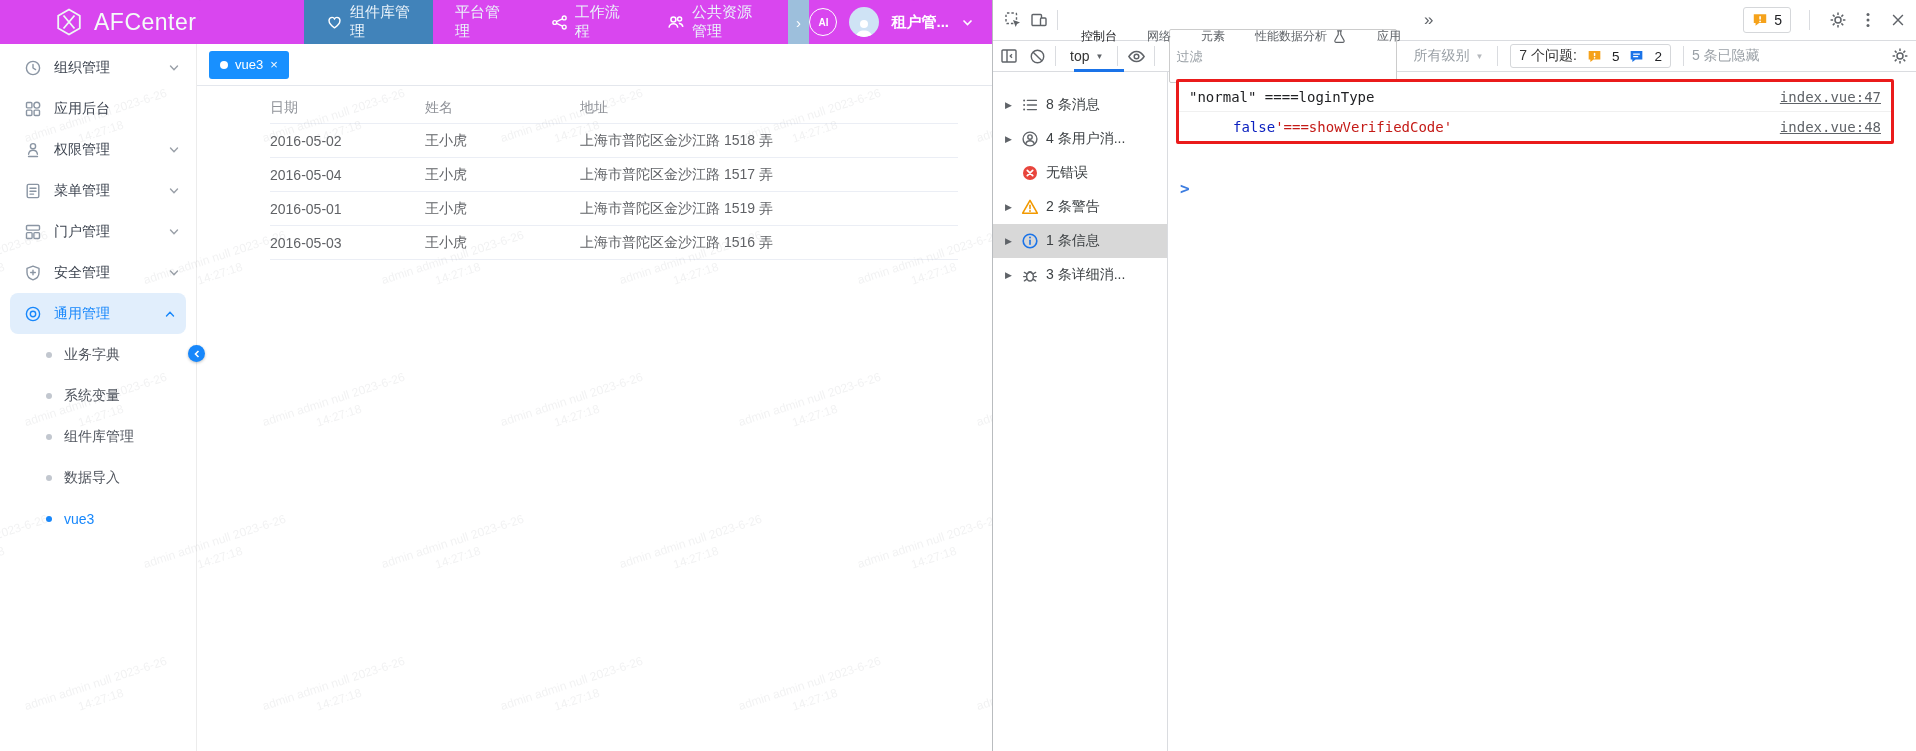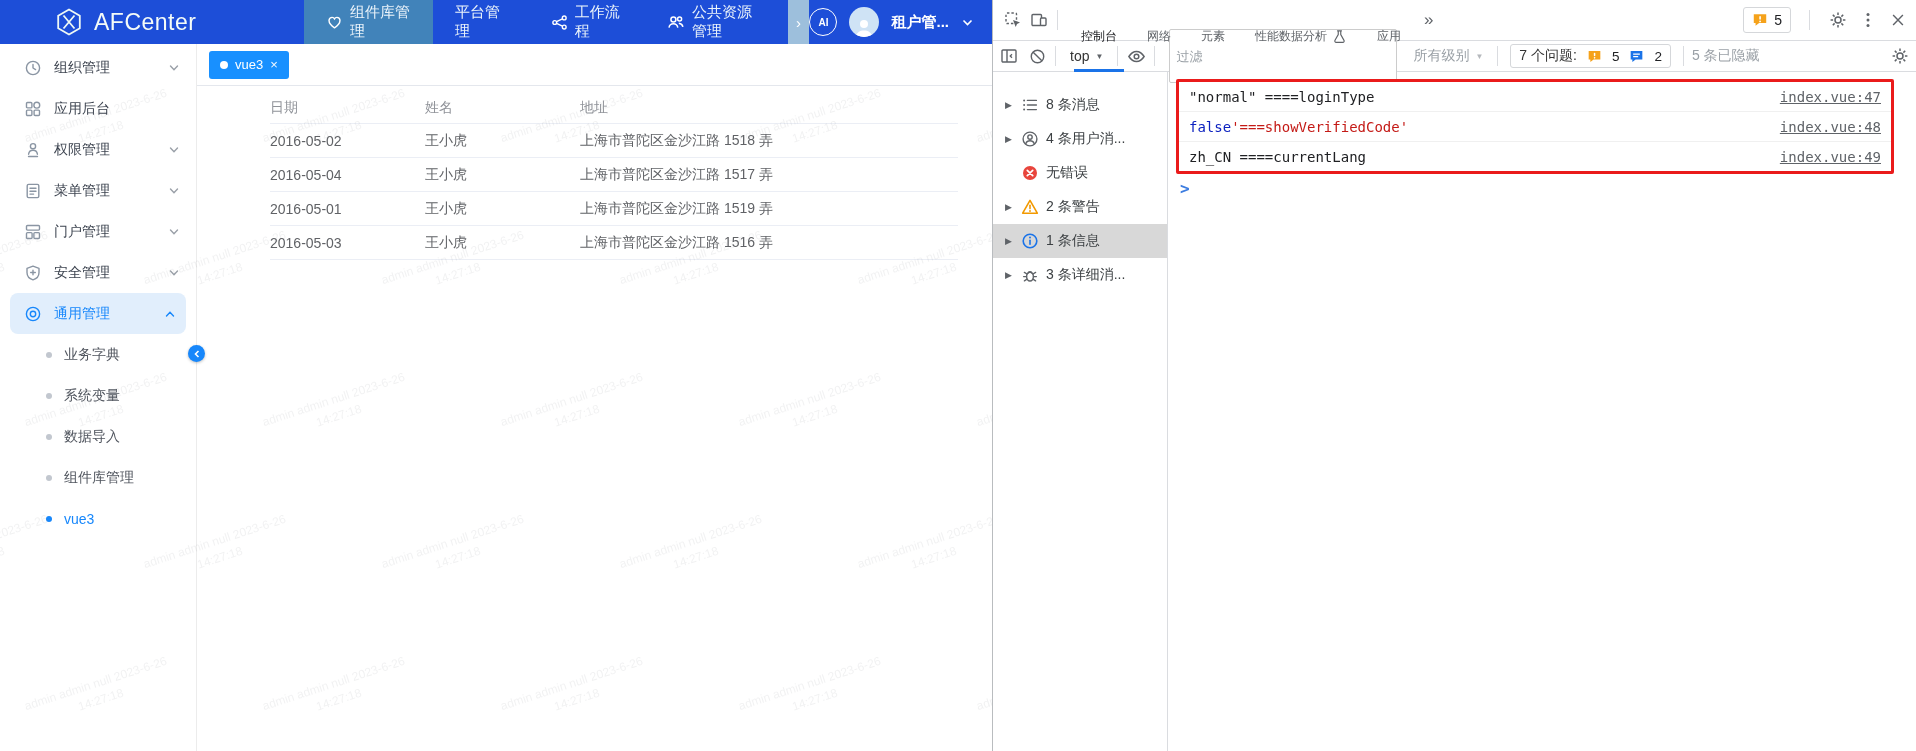--- a/index.html
+++ b/index.html
@@ -1,19 +1,19 @@
 <!DOCTYPE html>
 <html><head>
 <meta charset="utf-8">
 <style>
   html,body{margin:0;padding:0;width:1916px;height:751px;overflow:hidden;background:#fff;
     font-family:"Liberation Sans",sans-serif;-webkit-font-smoothing:antialiased;}
   
   .app{position:absolute;left:0;top:0;width:992px;height:751px;background:#fff;overflow:hidden;}
-  .app-header{position:absolute;left:0;top:0;width:992px;height:44px;background:#1d4ed8;display:flex;align-items:center;color:#fff;}
+  .app-header{position:absolute;left:0;top:0;width:992px;height:44px;background:#d946ef;display:flex;align-items:center;color:#fff;}
   .logo-box{display:flex;align-items:center;gap:10px;padding-left:54px;width:330px;box-sizing:border-box;}
   .logo-text{font-size:23px;letter-spacing:.5px;color:#f4fbf8;font-weight:500;}
   .app-nav{display:flex;align-items:stretch;height:44px;}
   .nav-item{display:flex;align-items:center;gap:7px;padding:0 22px;font-size:15px;color:#eaf3fa;cursor:pointer;}
   .nav-item.active{background:#4183ba;}
   .nav-arrow{width:24px;height:44px;background:#9dbfdc;color:#fff;display:flex;align-items:center;justify-content:center;font-size:15px;cursor:pointer;}
   .hdr-right{margin-left:auto;display:flex;align-items:center;gap:12px;padding-right:18px;}
   .ai-badge{width:26px;height:26px;border:1.6px solid #fff;border-radius:50%;display:flex;align-items:center;justify-content:center;font-size:10px;font-weight:bold;color:#fff;}
   .avatar{width:30px;height:30px;border-radius:50%;background:#cfe3f5;display:flex;align-items:flex-end;justify-content:center;overflow:hidden;}
   .hdr-user{font-size:15px;color:#fff;max-width:80px;white-space:nowrap;font-weight:bold;}
@@ -67,21 +67,21 @@
   .console-side{width:175px;border-right:1px solid #dadce0;box-sizing:border-box;padding-top:17px;flex:0 0 175px;}
   .cs-row{height:34px;display:flex;align-items:center;gap:7px;padding-left:10px;font-size:14px;color:#3c4043;cursor:pointer;white-space:nowrap;overflow:hidden;}
   .cs-row.selected{background:#d8d8d8;}
   .cs-exp{width:11px;font-size:9px;color:#5f6368;flex:0 0 11px;text-align:center;}
   .cs-ic{width:18px;height:18px;flex:0 0 18px;}
   .console-main{flex:1;position:relative;font-family:"DejaVu Sans Mono","Liberation Mono",monospace;}
   .red-box{position:absolute;left:8px;right:22px;top:8px;border:3px solid #ea1b1b;border-radius:2px;background:#fff;}
   .msg-row{height:29px;display:flex;align-items:center;padding:0 10px;font-size:14px;color:#202124;border-bottom:1px solid #f0f0f0;}
   .msg-row:last-child{border-bottom:none;}
   .msg-src{margin-left:auto;color:#5f6368;text-decoration:underline;font-size:14px;cursor:pointer;}
-  .c-kw{color:#0d22c0;}
+  .c-kw{color:#0d22c0;margin-left:44px;}
   .c-str{color:#c41a16;text-align:right;}
   .prompt-row{position:absolute;left:12px;top:108px;color:#3d7de0;font-size:16px;font-weight:bold;}
   svg{display:block;}
 </style>
 </head>
 <body>
 
 <div class="app">
   <div class="app-header">
     <div class="logo-box">
@@ -247,25 +247,25 @@
       <div class="menu-sub">
         <span class="dot"></span>
         <span>业务字典</span>
       </div>
       <div class="menu-sub">
         <span class="dot"></span>
         <span>系统变量</span>
       </div>
       <div class="menu-sub">
         <span class="dot"></span>
-        <span>数据导入</span>
+        <span>组件库管理</span>
       </div>
       <div class="menu-sub">
         <span class="dot"></span>
-        <span>组件库管理</span>
+        <span>数据导入</span>
       </div>
       <div class="menu-sub selected">
         <span class="dot"></span>
         <span>vue3</span>
       </div>
     </aside>
   <div class="side-active-bar"></div>
   <div class="collapse-btn">
     <svg width="8" height="8" viewBox="0 0 8 8" fill="none" stroke="#fff" stroke-width="1.6">
         <path d="M5.5 1 2.5 4l3 3"></path>
@@ -547,21 +547,17 @@
       <div class="red-box" id="console-msgs">
           <div class="msg-row">
             <span class="">"normal" ====loginType</span>
             <a class="msg-src">index.vue:47</a>
           </div>
           <div class="msg-row">
             <span class="c-kw">false</span>
             <span class="c-str"> '===showVerifiedCode'</span>
             <a class="msg-src">index.vue:48</a>
           </div>
-          <div class="msg-row">
-            <span class="">zh_CN ====currentLang</span>
-            <a class="msg-src">index.vue:49</a>
-          </div>
         </div>
       <div class="prompt-row">&gt;</div>
     </div>
   </div>
 </div>
 
 </body></html>

